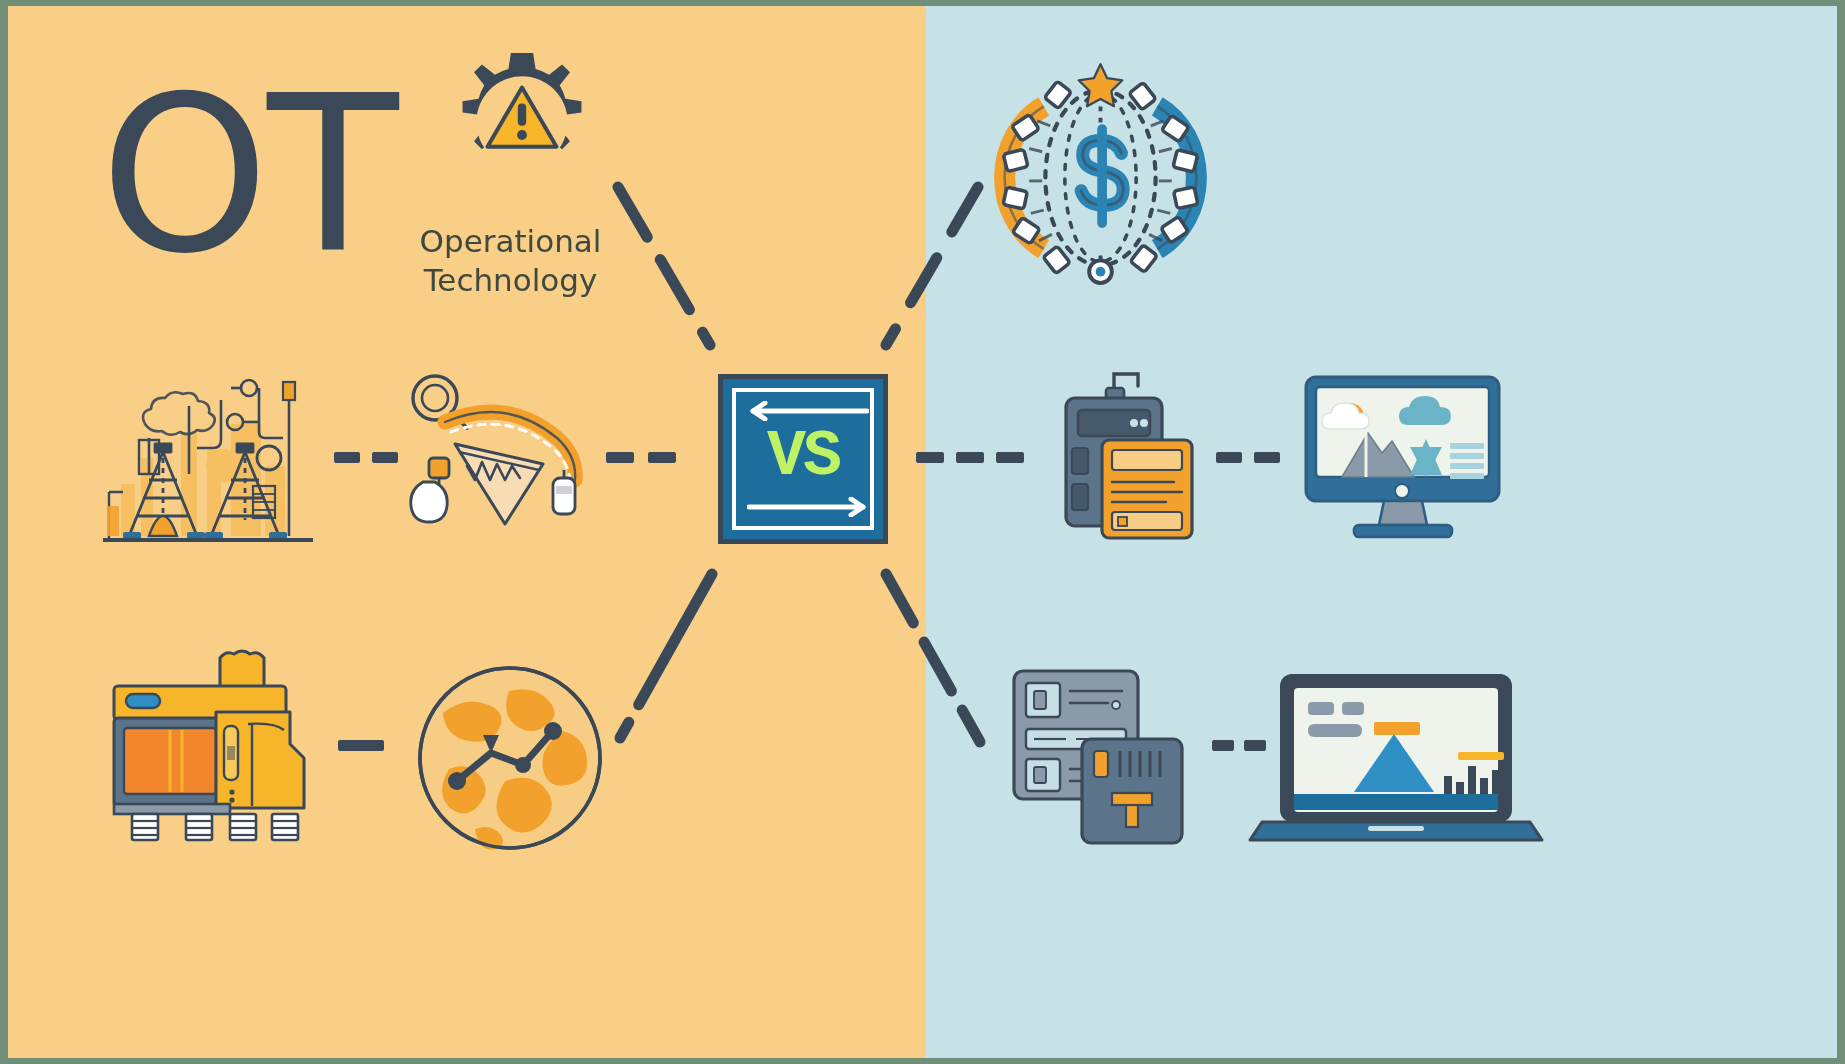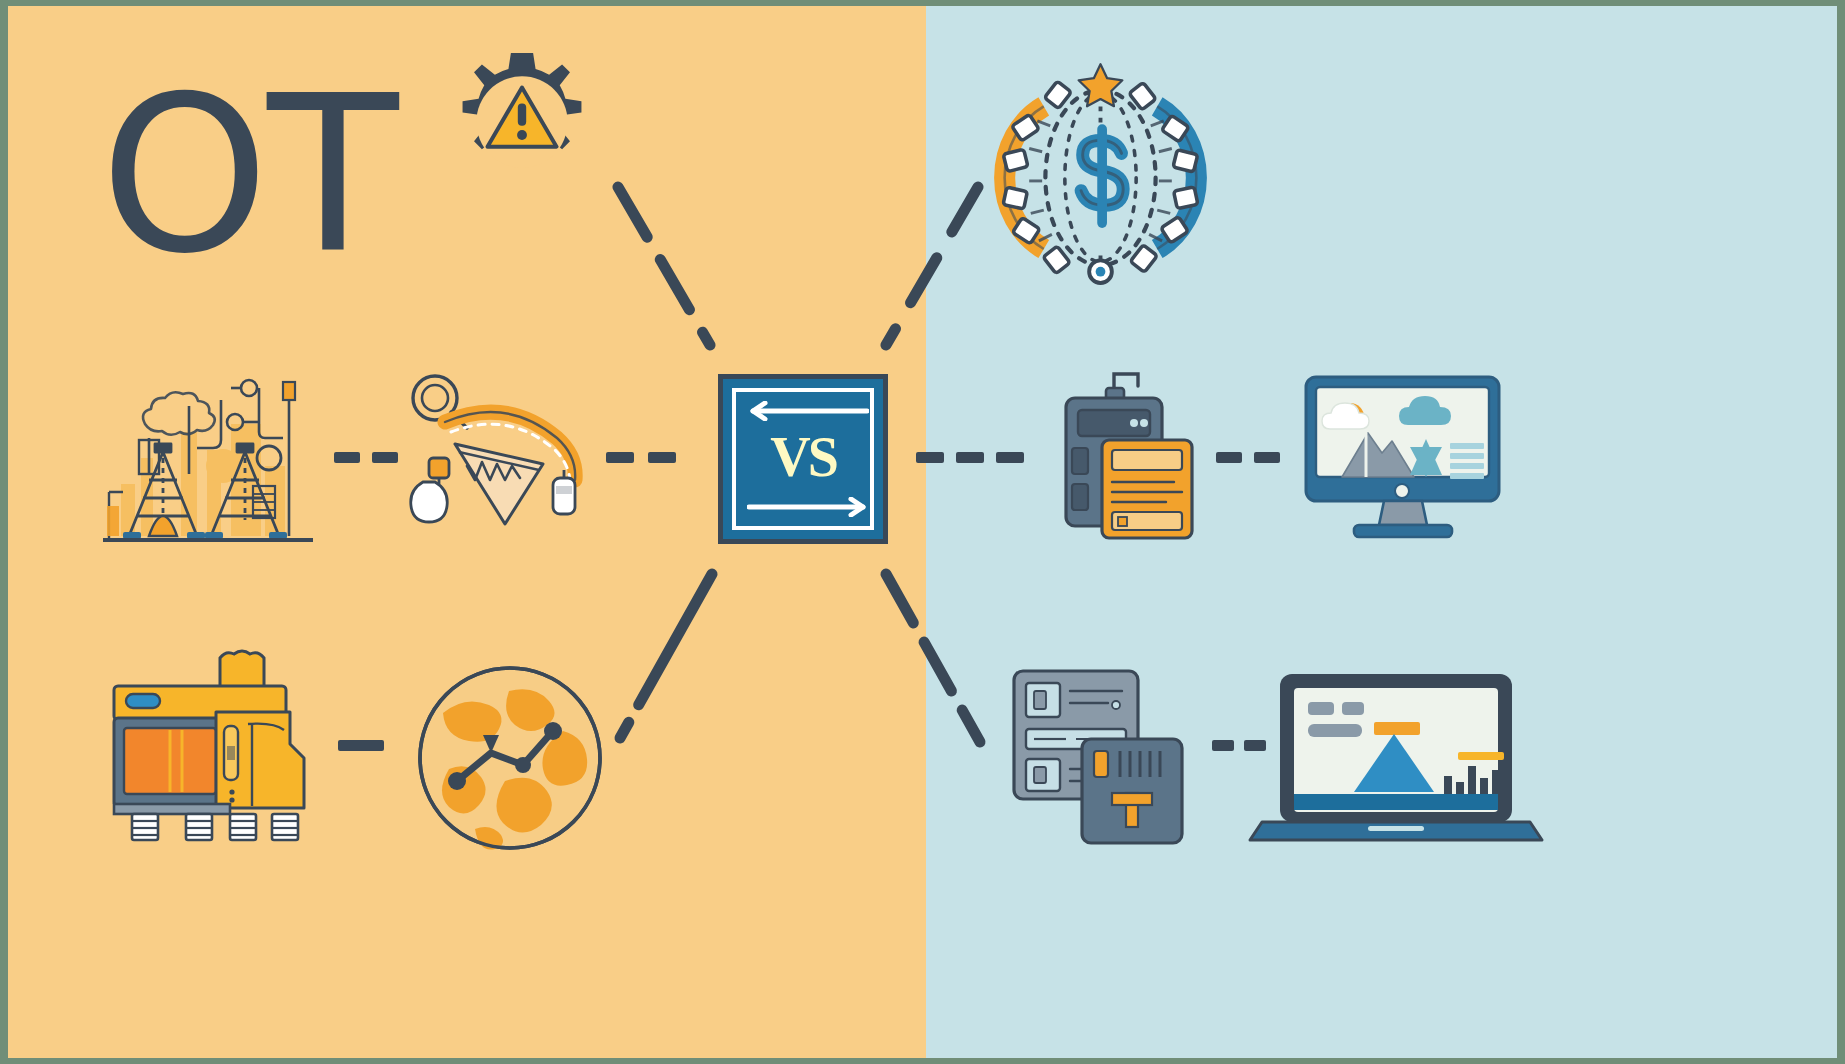--- a/index.html
+++ b/index.html
@@ -72,23 +72,23 @@
     box-sizing:border-box;
     display:flex;align-items:center;justify-content:center;
   }
   .vs-inner{
     position:absolute;left:9px;top:9px;right:9px;bottom:9px;
     border:4px solid #ffffff;
     box-sizing:border-box;
   }
   .vs-text{
     position:relative;z-index:3;
-    color:#fef9c3;font-size:56px;font-weight:700;
+    color:#bef264;font-size:65px;font-weight:700;
     letter-spacing:-3px;
-    font-family:Liberation Serif, serif;
+    font-family:Liberation Mono, monospace;
     transform:translateY(-2px);
   }
   .vs-arrow{position:absolute;z-index:2;height:20px;}
   .vs-arrow svg{width:100%;height:100%;display:block;}
   .vs-arrow-top{left:24px;top:22px;width:122px;}
   .vs-arrow-bottom{left:24px;bottom:22px;width:122px;}
 
   
   .dash{position:absolute;background:#3a4857;border-radius:2px;}
 
@@ -113,20 +113,22 @@
         <path d="M60 4 l9 0 2 13 a44 44 0 0 1 11 4.6 l10.5-8.3 6.4 6.4 -8.3 10.5 a44 44 0 0 1 4.6 11 l13 2 0 9 -13 2 a44 44 0 0 1 -4.6 11 l8.3 10.5 -6.4 6.4 -10.5-8.3 a44 44 0 0 1 -11 4.6 l-2 13 -9 0 -9 0 -2-13 a44 44 0 0 1 -11-4.6 l-10.5 8.3 -6.4-6.4 8.3-10.5 a44 44 0 0 1 -4.6-11 l-13-2 0-9 13-2 a44 44 0 0 1 4.6-11 l-8.3-10.5 6.4-6.4 10.5 8.3 a44 44 0 0 1 11-4.6 l2-13 z"></path>
         <circle cx="60" cy="60" r="37" fill="#f9ce87"></circle>
       </g>
       <path d="M60 32 L88 80 L32 80 Z" fill="#f7b52a" stroke="#3a4857" stroke-width="3.2" stroke-linejoin="round"></path>
       <rect x="56.6" y="45" width="6.8" height="18" rx="3.2" fill="#3a4857"></rect>
       <circle cx="60" cy="70.5" r="4" fill="#3a4857"></circle>
     </svg>
   </div>
 
   <div class="caption">
+    <div>Operational</div>
+    <div>Technology</div>
   </div>
 
   <div class="icon slot-dollar">
     <svg viewBox="0 0 130 145">
 
       <ellipse cx="65" cy="72" rx="34" ry="54" fill="none" stroke="#3a4857" stroke-width="2.6" stroke-dasharray="4 6" stroke-linecap="round"></ellipse>
       <ellipse cx="65" cy="72" rx="22" ry="52" fill="none" stroke="#3a4857" stroke-width="2.2" stroke-dasharray="3 6" stroke-linecap="round"></ellipse>
 
       <path d="M30 28 A46 50 0 0 0 30 116" fill="none" stroke="#f2a22c" stroke-width="13" stroke-linecap="butt"></path>
       <path d="M30 28 A46 50 0 0 0 30 116" fill="none" stroke="#3a4857" stroke-width="1.6" opacity=".55"></path>

